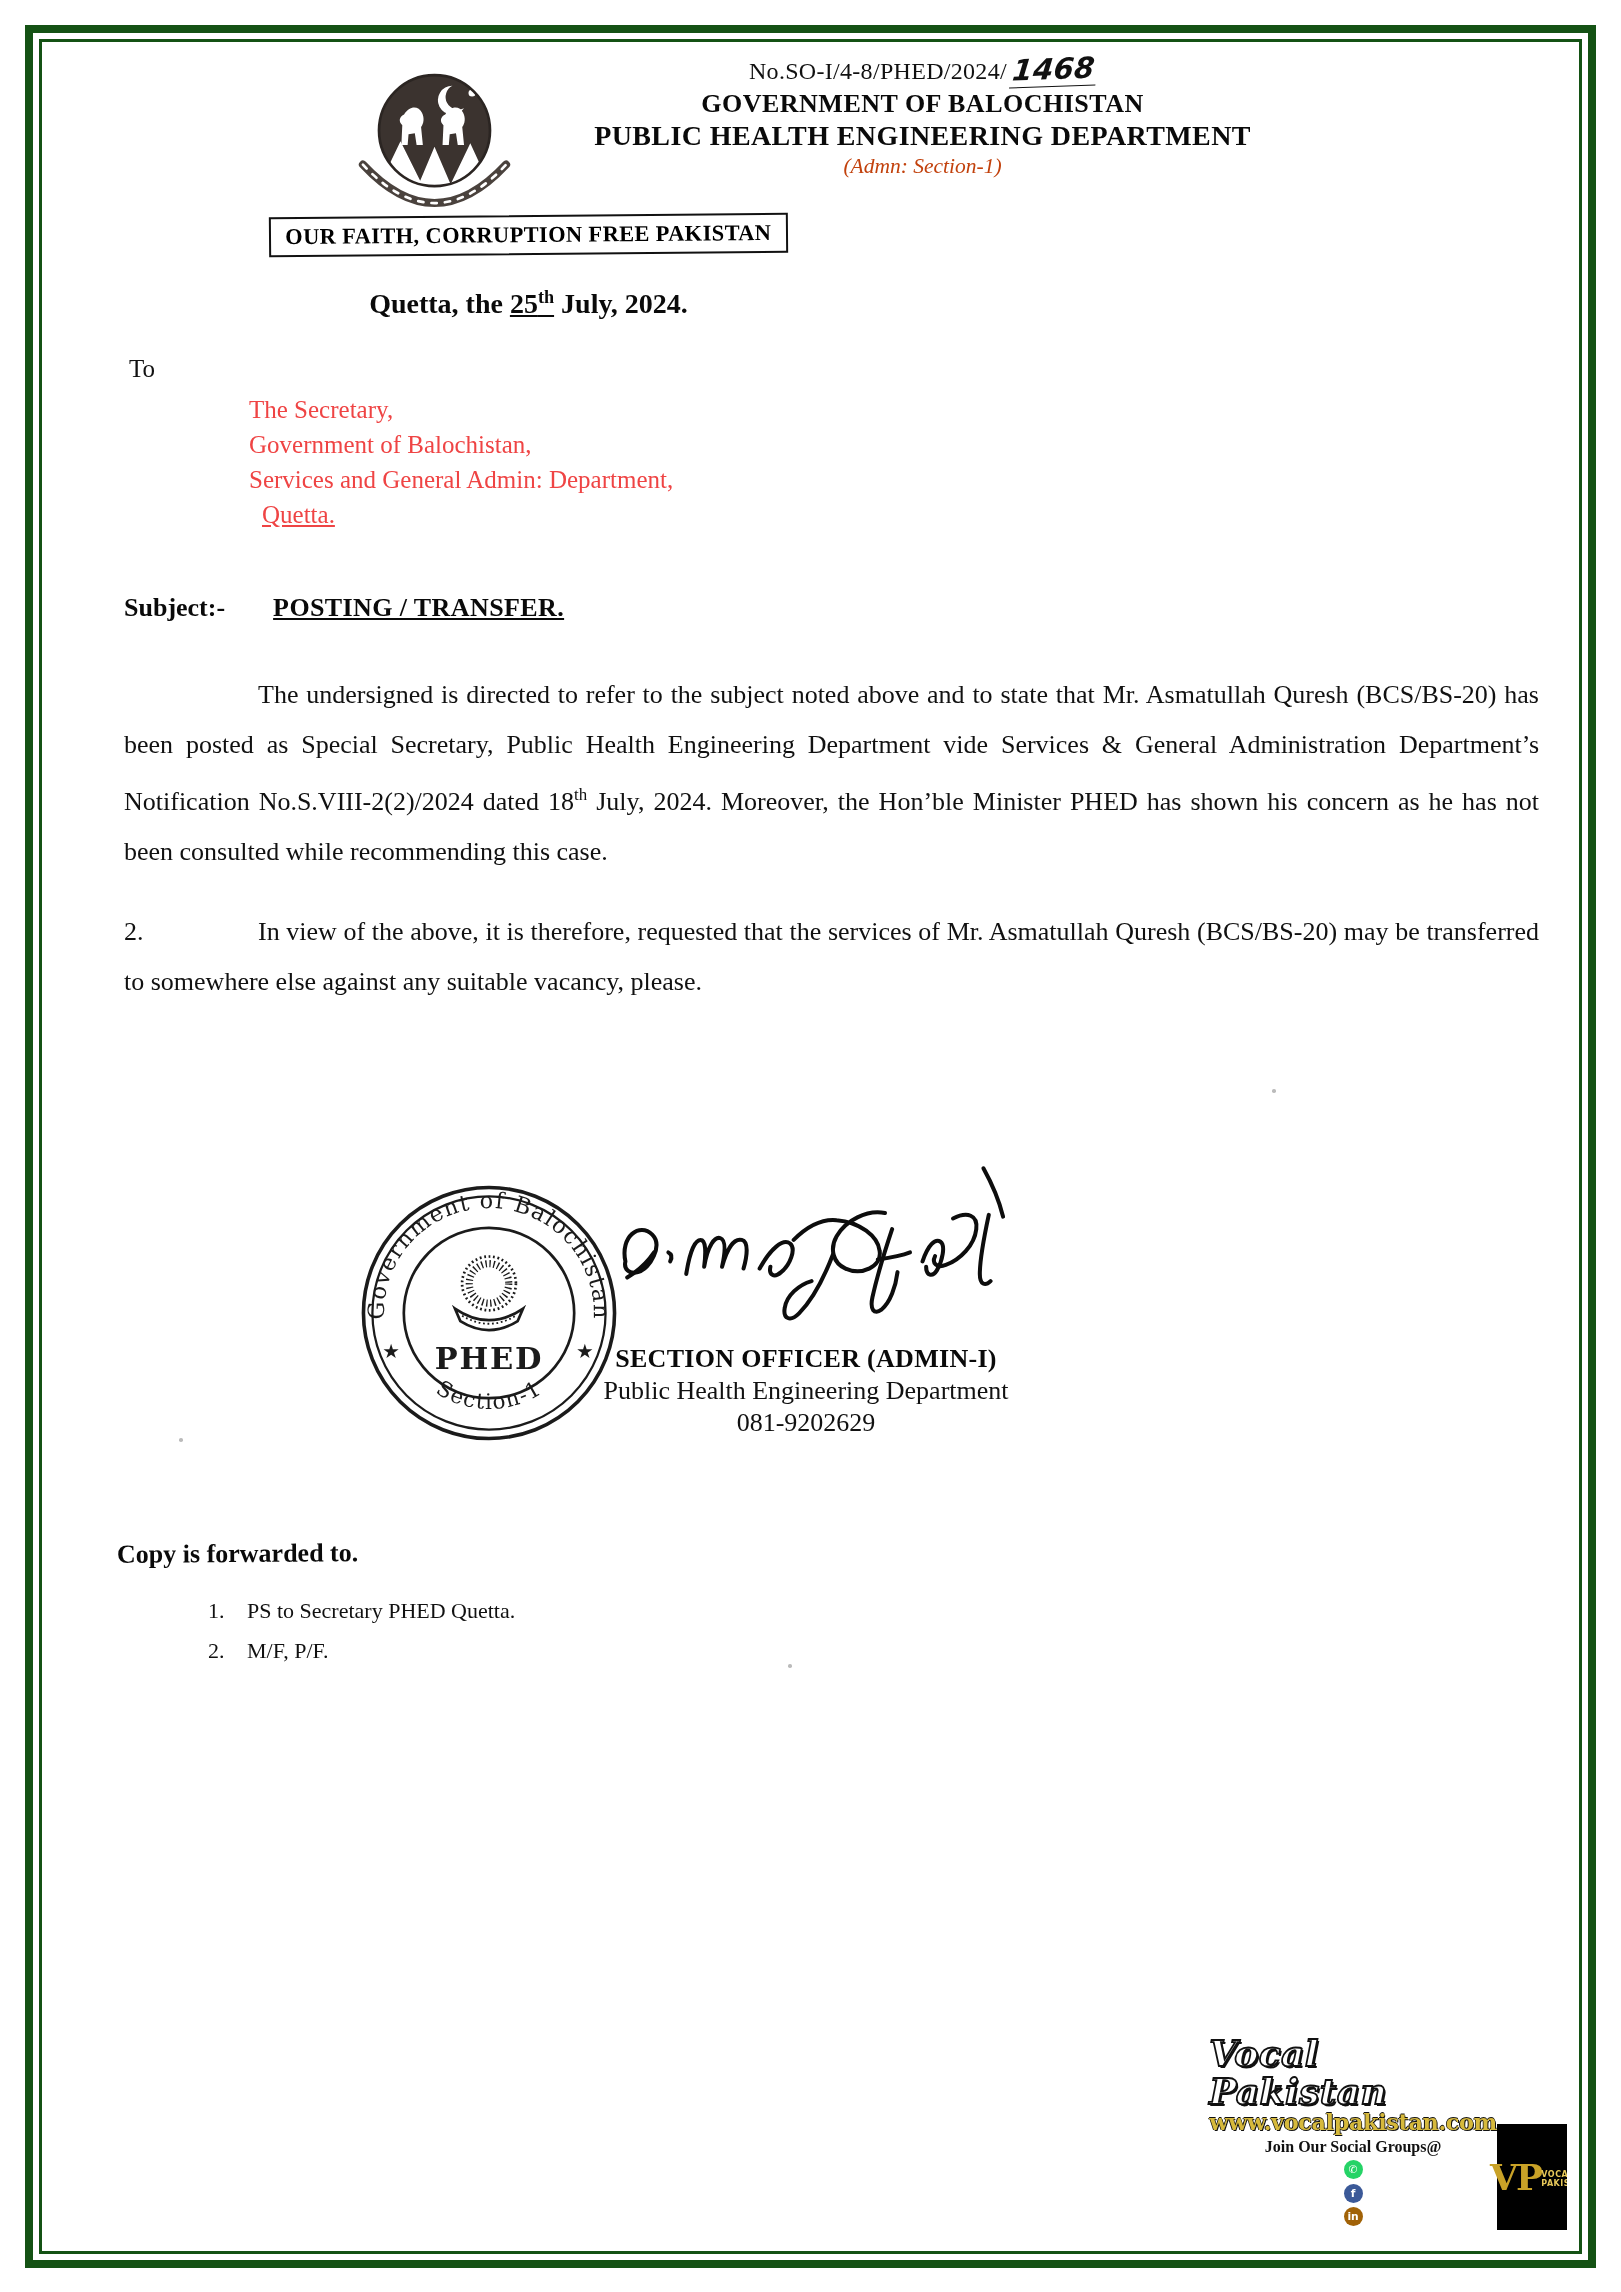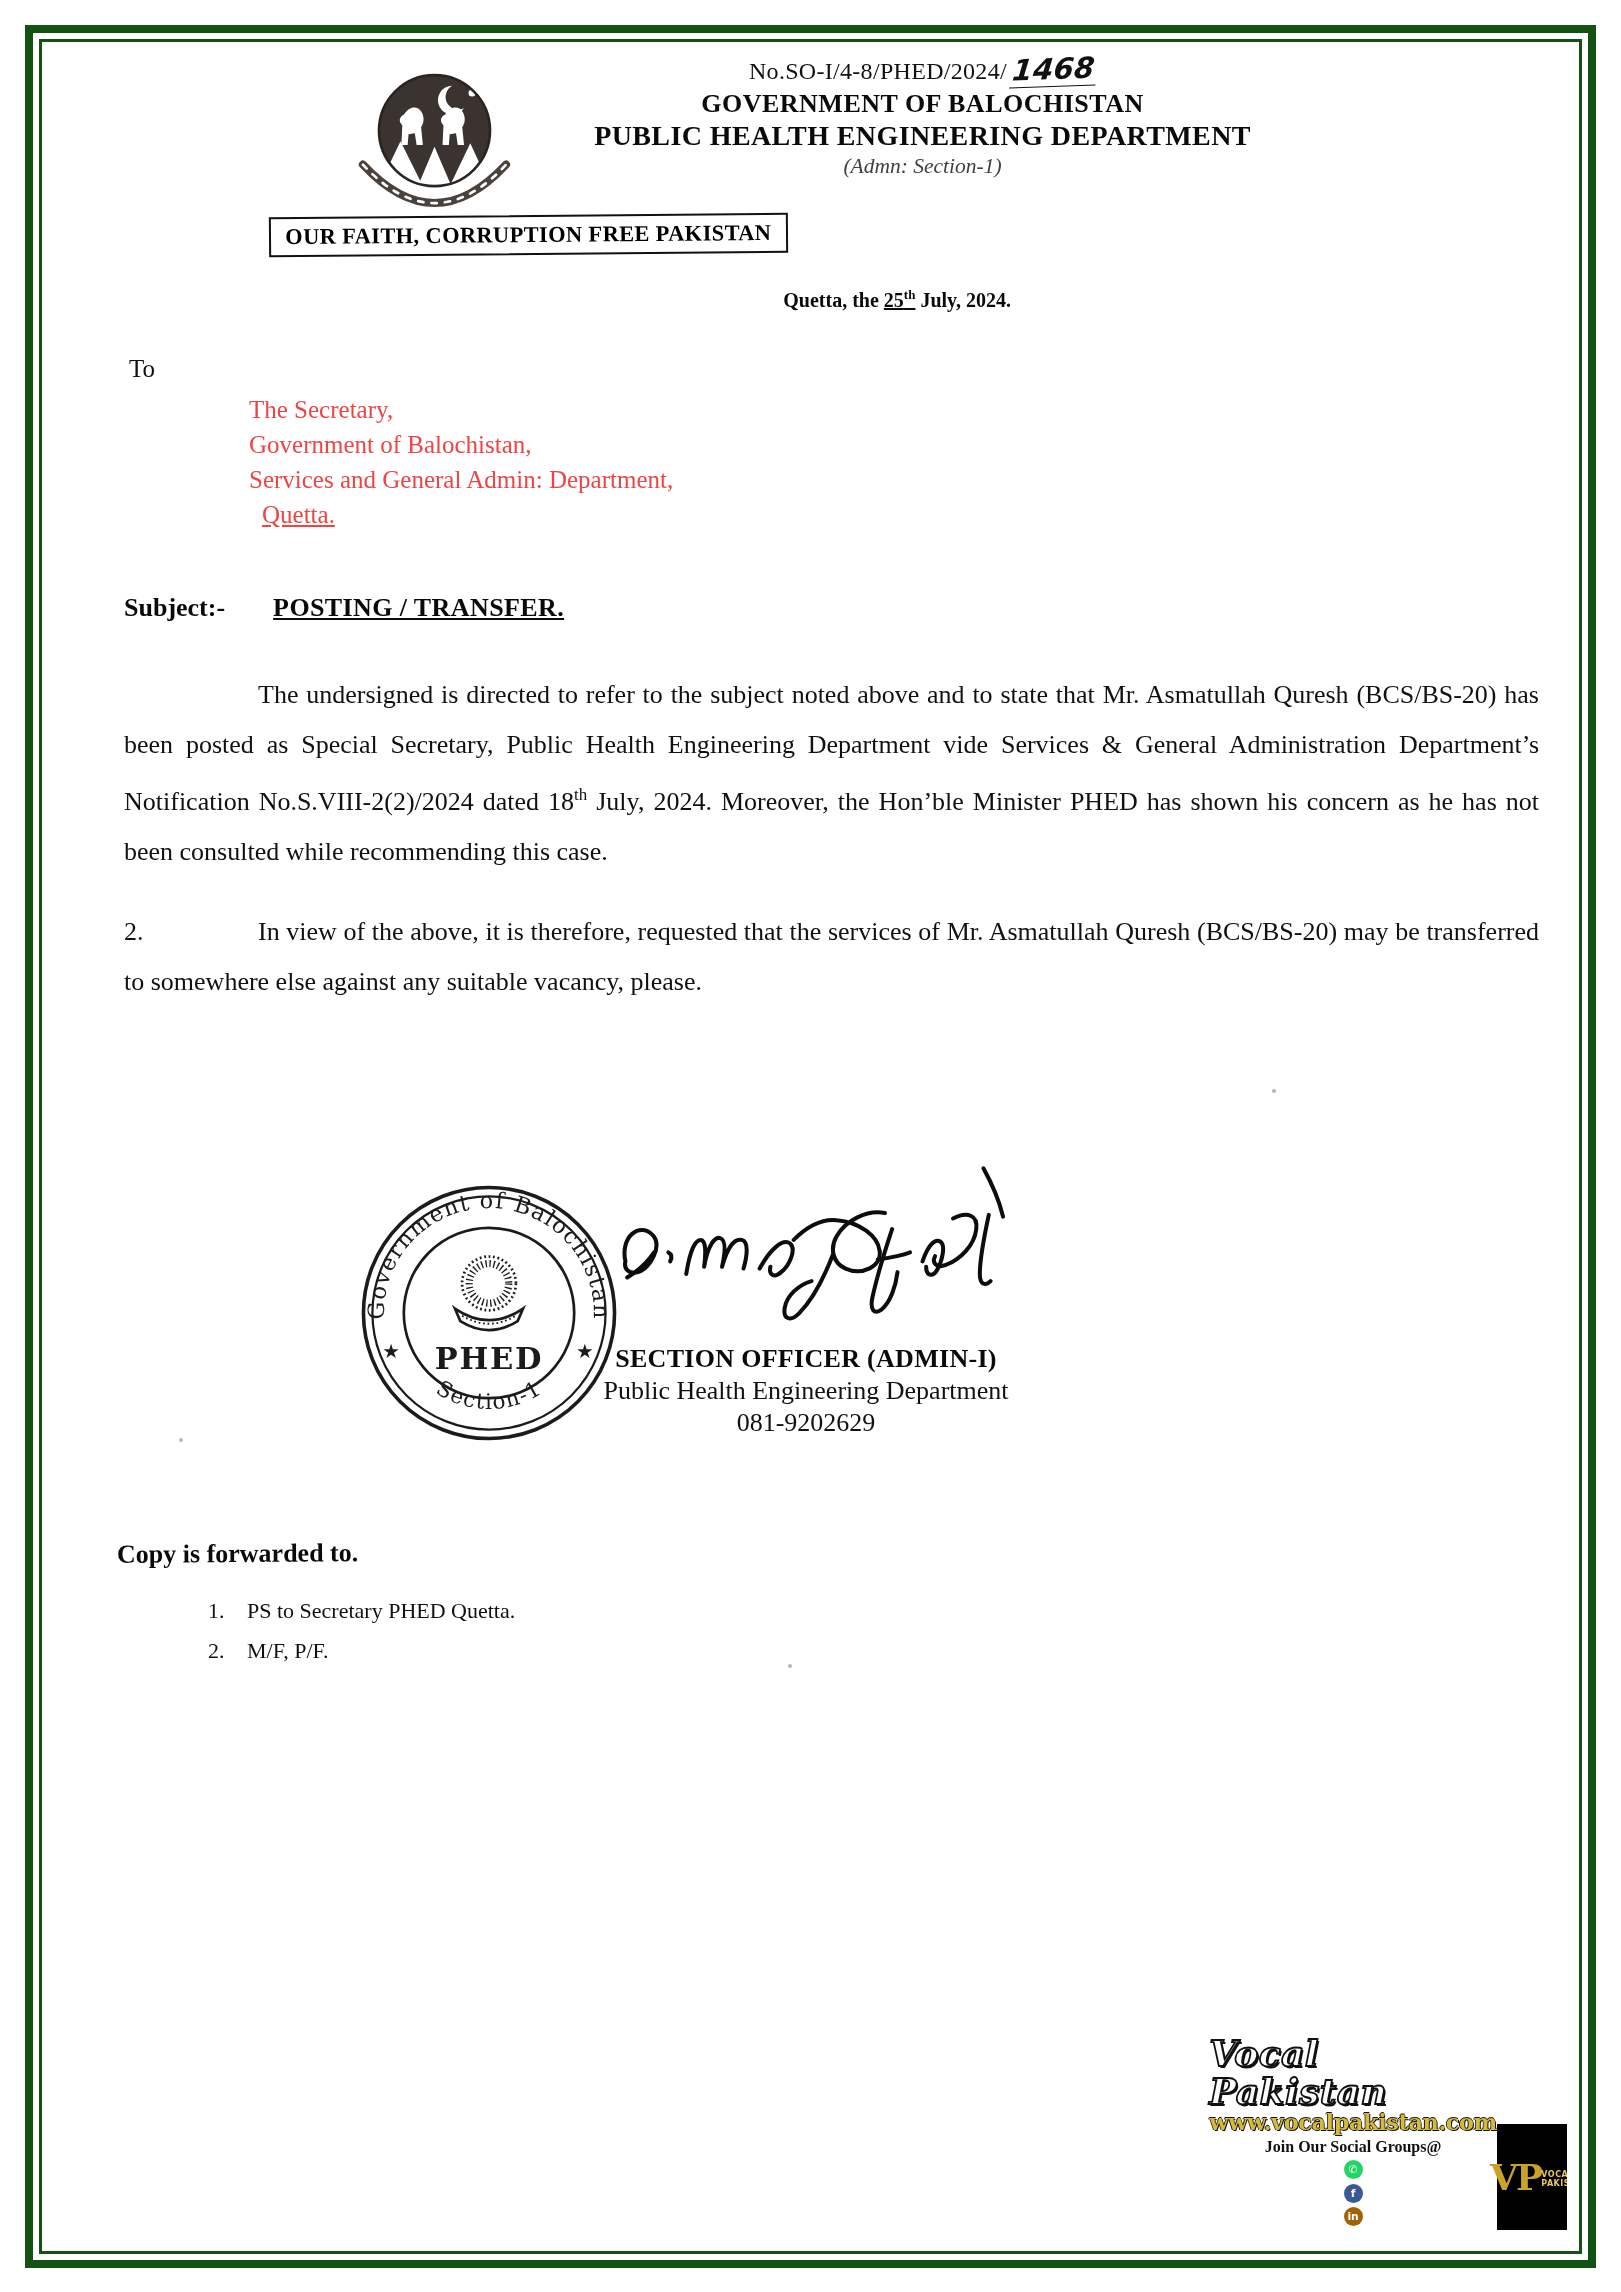--- a/index.html
+++ b/index.html
@@ -48,36 +48,36 @@
     padding:0 1.8px;margin-left:3.6px;
     display:inline-block;transform:skewX(-8deg) rotate(-2deg);
   }
   .gov-line{
     font-size:26px;font-weight:bold;letter-spacing:0.5px;margin-top:1.8px;color:#0a0a0a;
   }
   .dept-line{
     font-size:28px;font-weight:bold;letter-spacing:0.4px;margin-top:0.9px;color:#0a0a0a;
   }
   .admn-line{
-    font-size:21.5px;font-style:italic;margin-top:2.7px;color:#404040;
+    font-size:21.5px;font-style:italic;margin-top:2.7px;color:#c2410c;
   }
   .slogan-wrap{
     position:absolute;left:0;top:163px;width:949px;text-align:center;
   }
   .slogan{
     display:inline-block;
     border:2.7px solid #111;
     padding:4.5px 14.3px 5.4px 14.3px;
     font-size:22.4px;font-weight:bold;letter-spacing:0.4px;
     transform:rotate(-0.5deg);
     color:#000;
   }
   .datestamp{
-    position:absolute;left:8px;top:235px;width:949px;text-align:right;
-    font-size:20px;font-weight:bold;color:#0a0a0a;
+    position:absolute;left:0;top:235px;width:949px;text-align:center;
+    font-size:28px;font-weight:bold;color:#0a0a0a;
   }
   .datestamp u{text-decoration:underline;}
   
   .to-label{
     position:absolute;left:75px;top:303px;font-size:25px;color:#111;
   }
   .recipient{
     position:absolute;left:195px;top:340px;font-size:25px;line-height:35px;color:#ef4444;
   }
   .recipient .u{text-decoration:underline;margin-left:13px;}

